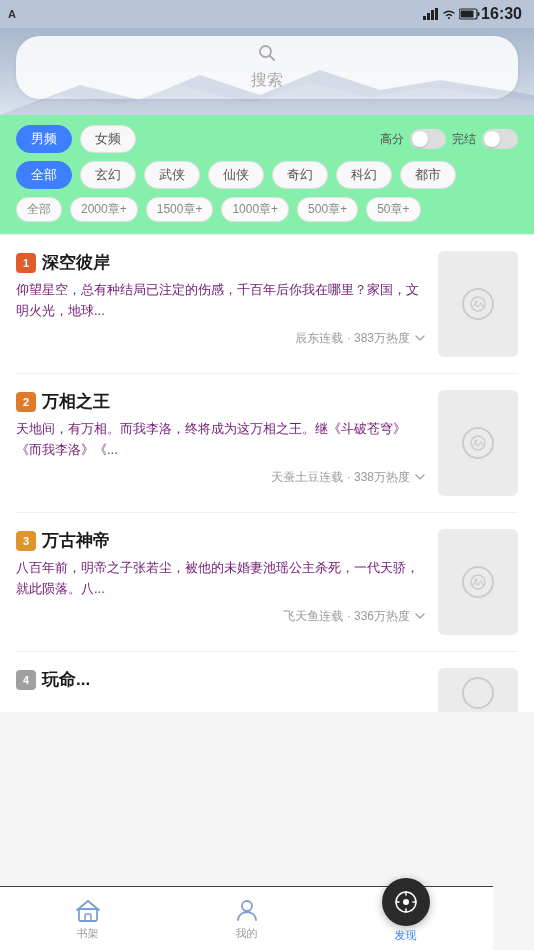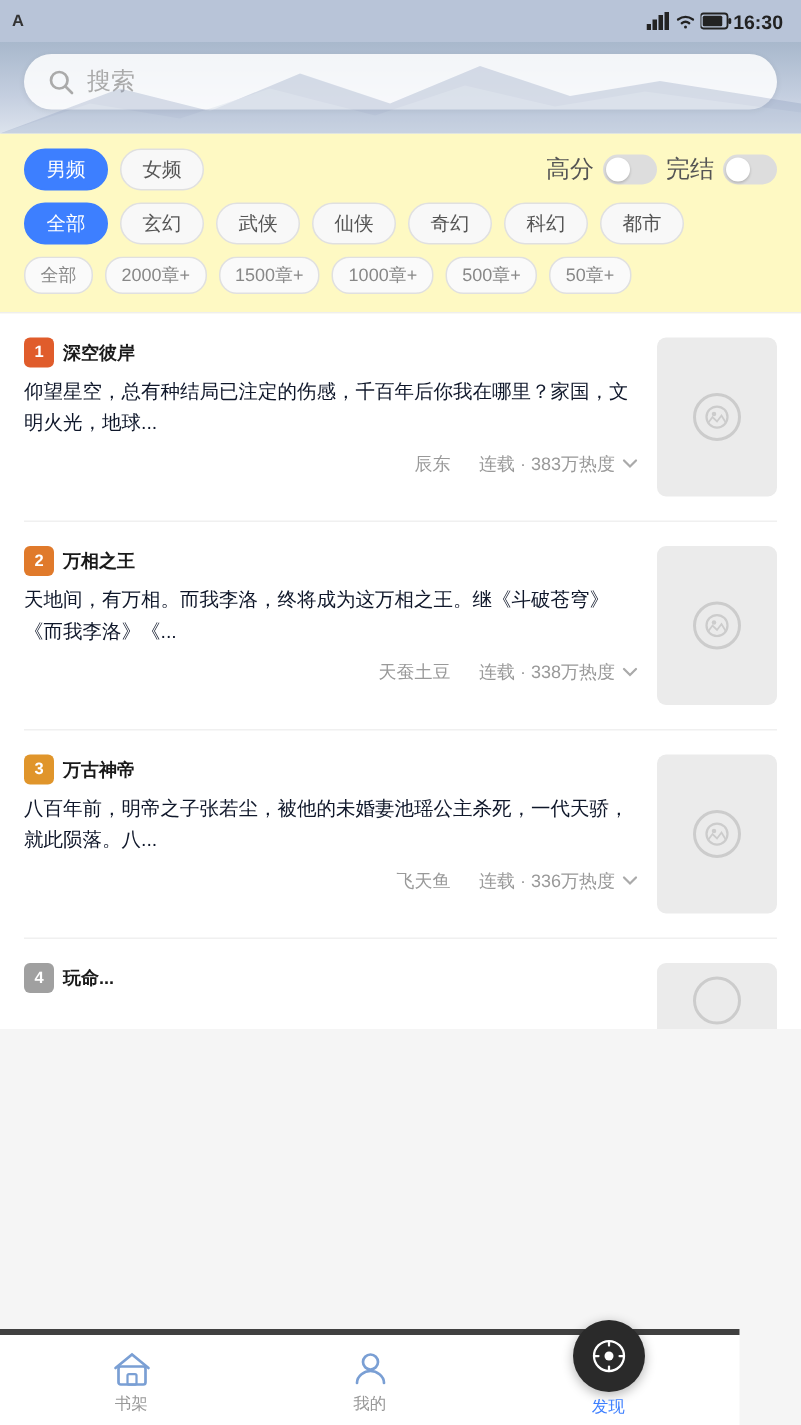--- a/index.html
+++ b/index.html
@@ -20,21 +20,21 @@
       display: flex;
       align-items: center;
       justify-content: space-between;
       padding: 0 12px 0 8px;
     }
     .status-left { font-size: 11px; color: #333; font-weight: 600; }
     .status-right {
       display: flex;
       align-items: center;
       gap: 0;
-      font-size: 13px;
+      font-size: 16px;
       font-weight: 600;
       color: #222;
       text-align: right;
     }
     .status-icons { display: flex; align-items: center; gap: 3px; }
 
     
     .header {
       background: linear-gradient(180deg, #a8b8cc 0%, #c5cfe0 60%, #dce3ed 100%);
       padding: 8px 16px 16px;
@@ -51,31 +51,32 @@
     }
 
     .search-bar {
       background: rgba(255,255,255,0.85);
       border-radius: 24px;
       display: flex;
       align-items: center;
       padding: 8px 16px;
       gap: 8px;
       box-shadow: 0 1px 4px rgba(0,0,0,0.08);
+      flex-direction: column;
     }
     .search-bar svg { flex-shrink: 0; }
     .search-input-text {
       font-size: 16px;
       color: #aaa;
       flex: 1;
     }
 
     
     .filter-section {
-      background: #fef9c3;
+      background: #86efac;
       padding: 10px 16px 4px;
       border-bottom: 1px solid #eee;
     }
 
     .filter-row {
       display: flex;
       align-items: center;
       gap: 8px;
       margin-bottom: 8px;
       flex-wrap: nowrap;
@@ -96,21 +97,21 @@
       border-color: #3d7fff;
     }
 
     .toggle-group {
       display: flex;
       align-items: center;
       gap: 6px;
       margin-left: auto;
     }
     .toggle-label {
-      font-size: 16px;
+      font-size: 12px;
       color: #555;
     }
     .toggle {
       width: 36px;
       height: 20px;
       background: #ddd;
       border-radius: 10px;
       position: relative;
       cursor: pointer;
     }
@@ -180,28 +181,28 @@
       font-weight: 700;
       color: #fff;
       flex-shrink: 0;
     }
     .rank-1 { background: #e05c2b; }
     .rank-2 { background: #e07a2b; }
     .rank-3 { background: #e0952b; }
     .rank-4 { background: #a0a0a0; }
 
     .book-title {
-      font-size: 12px;
+      font-size: 17px;
       font-weight: 700;
       color: #1a1a1a;
     }
 
     .book-desc {
       font-size: 13px;
-      color: #0f172a;
+      color: #701a75;
       line-height: 1.6;
       display: -webkit-box;
       -webkit-line-clamp: 2;
       -webkit-box-orient: vertical;
       overflow: hidden;
       margin-bottom: 8px;
     }
 
     .book-meta {
       display: flex;
@@ -209,21 +210,20 @@
       justify-content: flex-end;
       font-size: 12px;
       color: #999;
     }
 
     .book-author { color: #999; }
     .book-stats {
       display: flex;
       align-items: center;
       gap: 4px;
-      margin-left: 19px;
     }
 
     .book-cover {
       width: 80px;
       height: 106px;
       border-radius: 6px;
       background: #ebebeb;
       flex-shrink: 0;
       display: flex;
       align-items: center;
@@ -241,21 +241,21 @@
       justify-content: center;
     }
 
     
     .bottom-nav {
       position: fixed;
       bottom: 0;
       width: 493px;
       height: 64px;
       background: #fff;
-      border-top: 4px solid #404040;
+      border-top: 1px solid #404040;
       display: flex;
       align-items: center;
       justify-content: space-around;
       padding: 0 8px;
     }
 
     .nav-item {
       display: flex;
       flex-direction: column;
       align-items: center;

